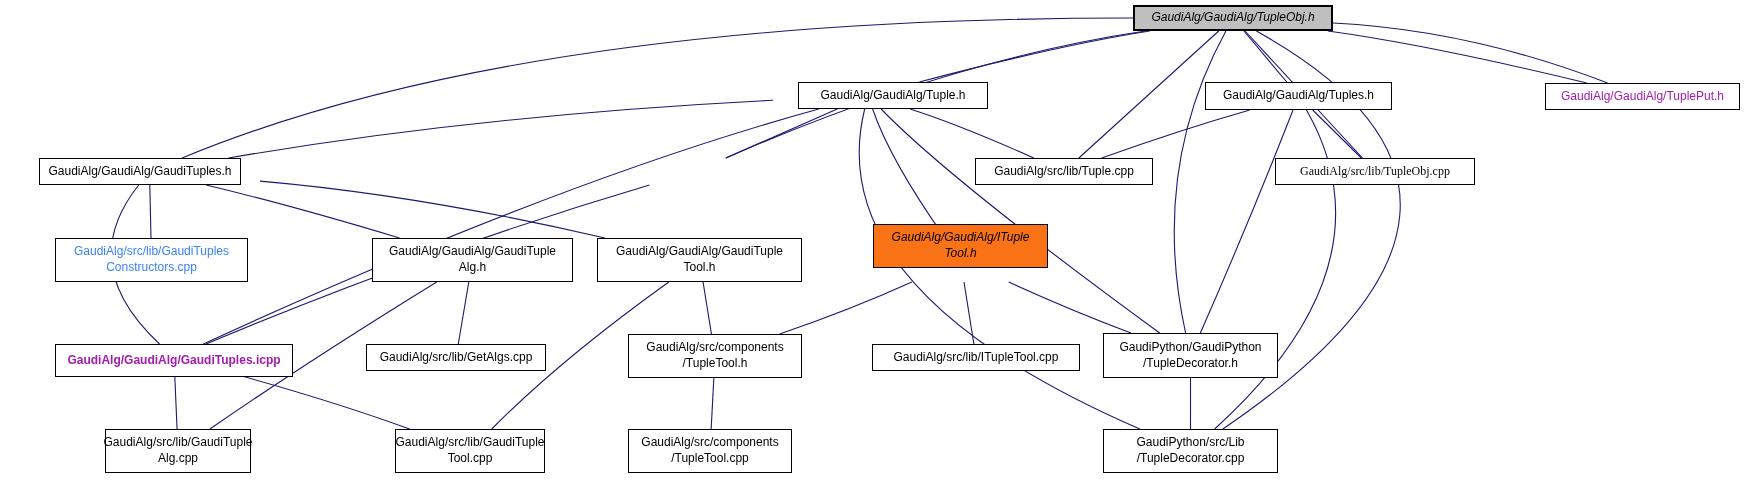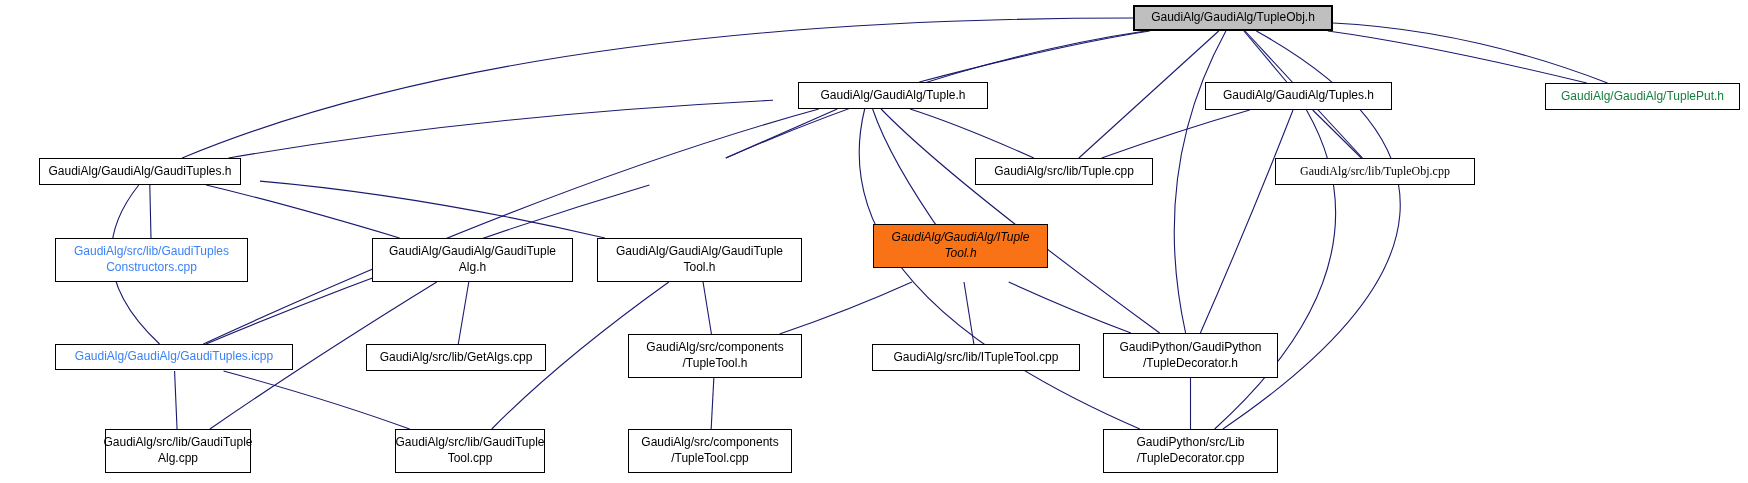--- a/index.html
+++ b/index.html
@@ -12,21 +12,21 @@
   }
   #edges{position:absolute;left:0;top:0;width:1748px;height:483px;}
   #edges path{fill:none;stroke-width:1.1px;}
   .node{
     position:absolute;box-sizing:border-box;
     background:#ffffff;border:1px solid #000000;
     display:flex;flex-direction:column;align-items:center;justify-content:center;
     font-size:12px;line-height:1.3;color:#000000;text-align:center;
     white-space:nowrap;cursor:pointer;
   }
-  .node.root{background:#bfbfbf;border-width:2px;cursor:default;}
+  .node.root{background:#bfbfbf;border-width:2px;cursor:default;font-style:italic;}
 </style>
 </head>
 <body>
 
 <div id="graph">
   <svg id="edges" xmlns="http://www.w3.org/2000/svg">
     <defs>
       <marker id="arrow" markerWidth="10" markerHeight="8" refX="8.5" refY="3.5" orient="auto" markerUnits="userSpaceOnUse">
         <path d="M0,0 L9,3.5 L0,7 z" fill="#191970"></path>
       </marker>
@@ -72,21 +72,21 @@
 
 <div class="node root" style="left: 1133px; top: 5px; width: 200px; height: 26px; background: rgb(191, 191, 191); border-color: rgb(0, 0, 0); color: rgb(0, 0, 0);">
       <div>GaudiAlg/GaudiAlg/TupleObj.h</div>
     </div>
     <div class="node" style="left: 798px; top: 82px; width: 190px; height: 27px; background: rgb(255, 255, 255); border-color: rgb(0, 0, 0); color: rgb(0, 0, 0);">
       <div>GaudiAlg/GaudiAlg/Tuple.h</div>
     </div>
     <div class="node" style="left: 1205px; top: 82px; width: 187px; height: 28px; background: rgb(255, 255, 255); border-color: rgb(0, 0, 0); color: rgb(0, 0, 0);">
       <div>GaudiAlg/GaudiAlg/Tuples.h</div>
     </div>
-    <div class="node" style="left: 1545px; top: 83px; width: 195px; height: 27px; background: rgb(255, 255, 255); border-color: rgb(0, 0, 0); color: #15803d;">
+    <div class="node" style="left: 1545px; top: 83px; width: 195px; height: 27px; background: rgb(255, 255, 255); border-color: rgb(0, 0, 0); color: #a21caf;">
       <div>GaudiAlg/GaudiAlg/TuplePut.h</div>
     </div>
     <div class="node" style="left: 39px; top: 158px; width: 202px; height: 27px; background: rgb(255, 255, 255); border-color: rgb(0, 0, 0); color: rgb(0, 0, 0);">
       <div>GaudiAlg/GaudiAlg/GaudiTuples.h</div>
     </div>
     <div class="node" style="left: 975px; top: 158px; width: 178px; height: 27px; background: rgb(255, 255, 255); border-color: rgb(0, 0, 0); color: rgb(0, 0, 0);">
       <div>GaudiAlg/src/lib/Tuple.cpp</div>
     </div>
     <div class="node" style="left: 1275px; top: 158px; width: 200px; height: 27px; background: rgb(255, 255, 255); border-color: rgb(0, 0, 0); color: rgb(0, 0, 0); font-family: Liberation Serif, serif;">
       <div>GaudiAlg/src/lib/TupleObj.cpp</div>
@@ -100,21 +100,21 @@
       <div>Alg.h</div>
     </div>
     <div class="node" style="left: 597px; top: 238px; width: 205px; height: 44px; background: rgb(255, 255, 255); border-color: rgb(0, 0, 0); color: rgb(0, 0, 0);">
       <div>GaudiAlg/GaudiAlg/GaudiTuple</div>
       <div>Tool.h</div>
     </div>
     <div class="node" style="left: 873px; top: 224px; width: 175px; height: 44px; background: #f97316; border-color: rgb(0, 0, 0); color: rgb(0, 0, 0); font-style: italic;">
       <div>GaudiAlg/GaudiAlg/ITuple</div>
       <div>Tool.h</div>
     </div>
-    <div class="node" style="left: 55px; top: 344px; width: 238px; height: 26px; background: rgb(255, 255, 255); border-color: rgb(0, 0, 0); color: #3b82f6;">
+    <div class="node" style="left: 55px; top: 344px; width: 238px; height: 33px; background: rgb(255, 255, 255); border-color: rgb(0, 0, 0); color: #a21caf; font-weight: bold;">
       <div>GaudiAlg/GaudiAlg/GaudiTuples.icpp</div>
     </div>
     <div class="node" style="left: 366px; top: 344px; width: 180px; height: 27px; background: rgb(255, 255, 255); border-color: rgb(0, 0, 0); color: rgb(0, 0, 0);">
       <div>GaudiAlg/src/lib/GetAlgs.cpp</div>
     </div>
     <div class="node" style="left: 628px; top: 334px; width: 174px; height: 44px; background: rgb(255, 255, 255); border-color: rgb(0, 0, 0); color: rgb(0, 0, 0);">
       <div>GaudiAlg/src/components</div>
       <div>/TupleTool.h</div>
     </div>
     <div class="node" style="left: 872px; top: 344px; width: 208px; height: 27px; background: rgb(255, 255, 255); border-color: rgb(0, 0, 0); color: rgb(0, 0, 0);">

